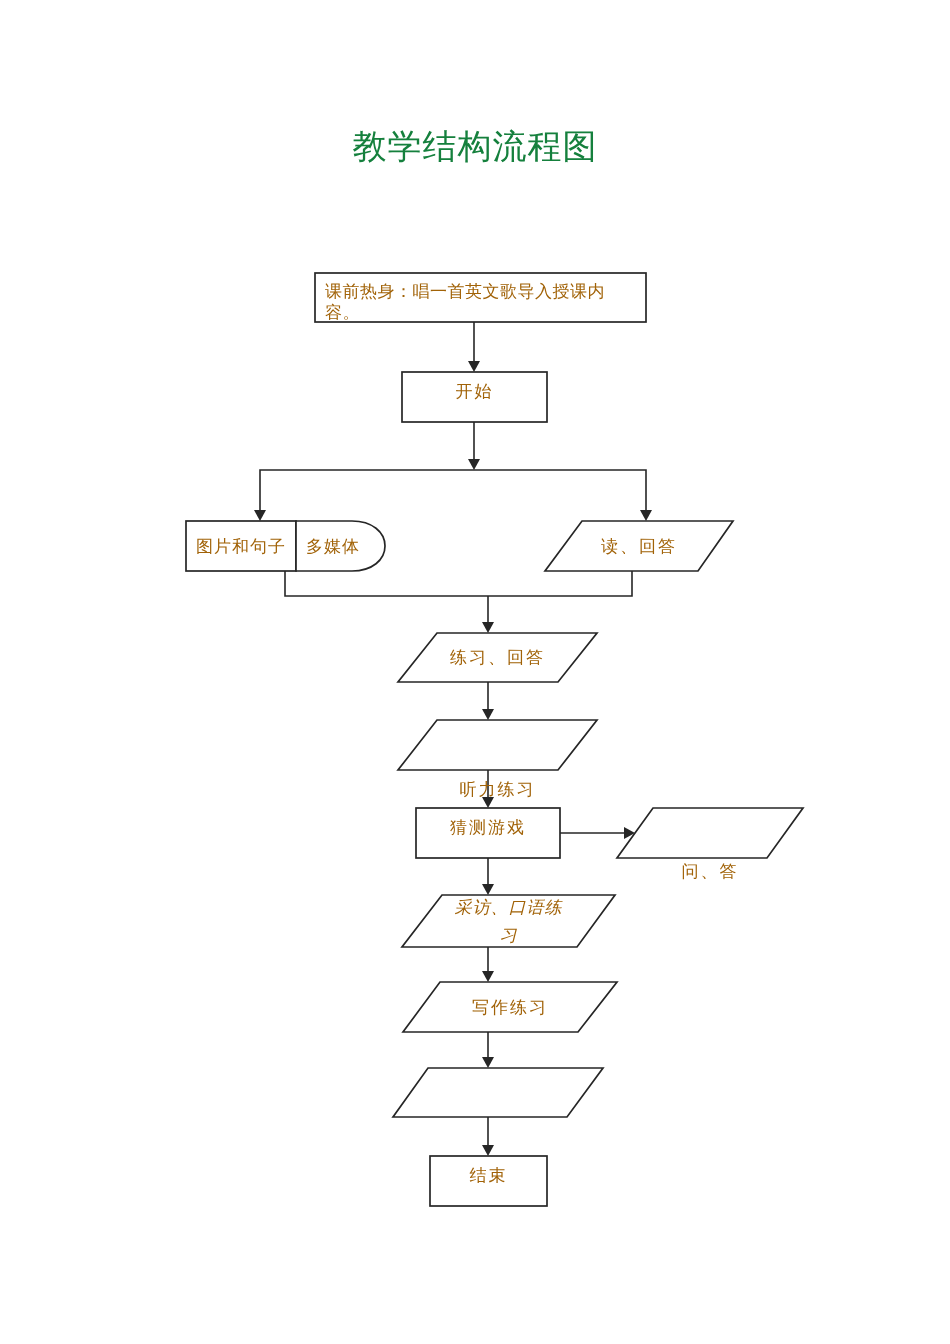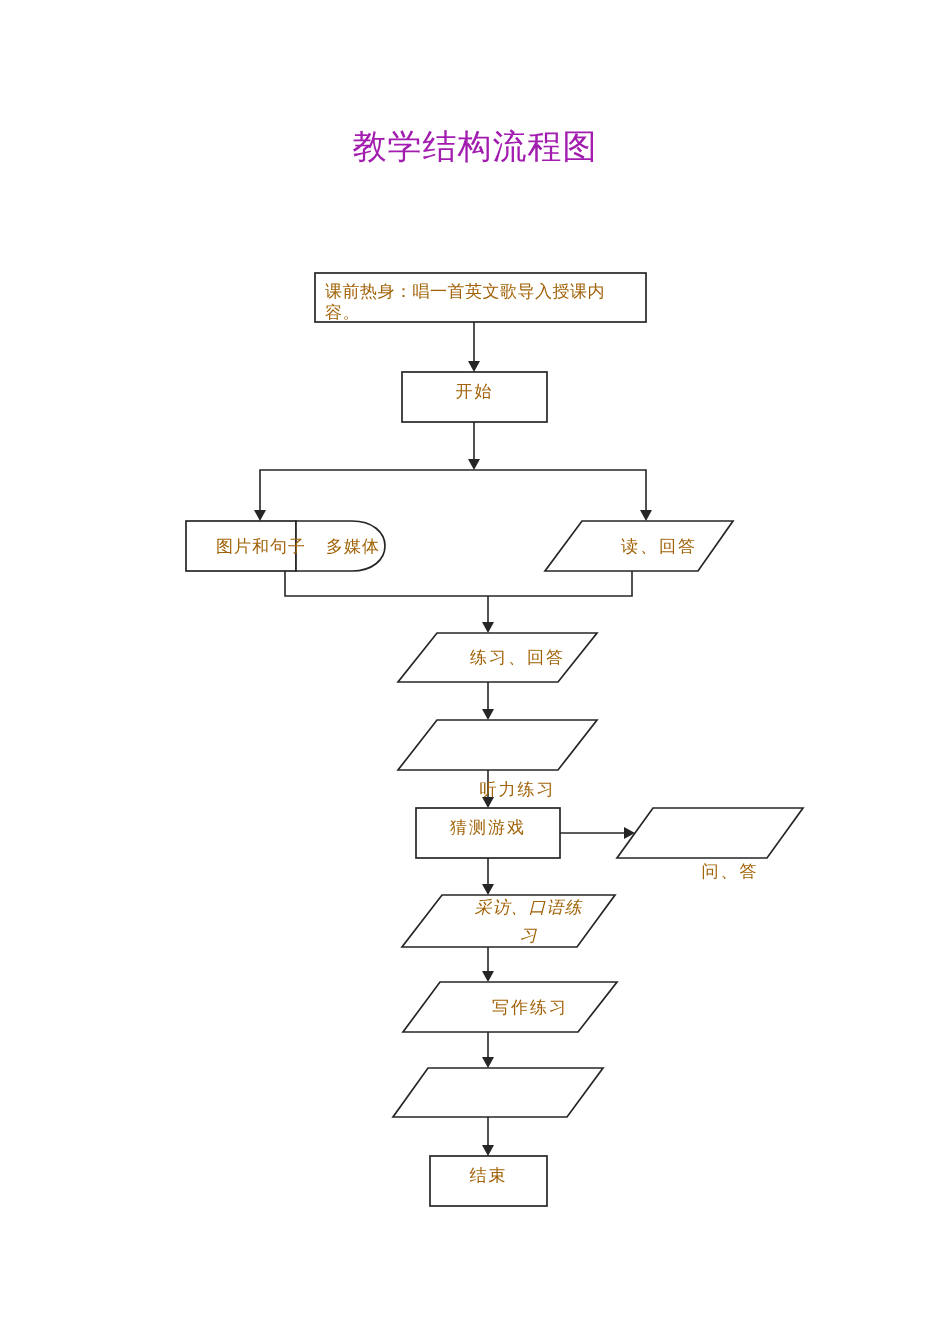--- a/index.html
+++ b/index.html
@@ -19,40 +19,39 @@
   .title {
     position: absolute;
     left: 0;
     right: 0;
     top: 124px;
     margin: 0;
     text-align: center;
     font-size: 34px;
     font-weight: 400;
     letter-spacing: 1px;
-    color: #a21caf;
+    color: #15803d;
   }
   .chart-svg {
     position: absolute;
     left: 0;
     top: 0;
   }
   .label {
     position: absolute;
     font-size: 17px;
     line-height: 21px;
     letter-spacing: 2px;
     color: #a16207;
     white-space: nowrap;
   }
   .label.flex-center {
     display: flex;
     align-items: center;
     justify-content: center;
-    padding-left: 20px;
   }
   .label.top-center {
     text-align: center;
     padding-top: 9px;
     box-sizing: border-box;
   }
   .label.warmup {
     letter-spacing: 0.5px;
     padding: 8px 10px 0 10px;
     box-sizing: border-box;

